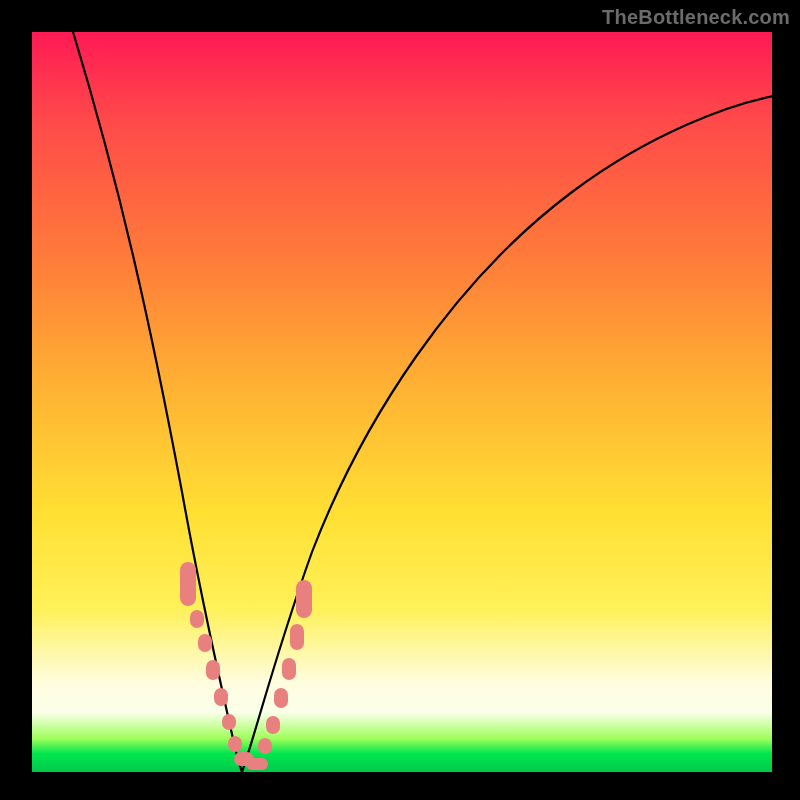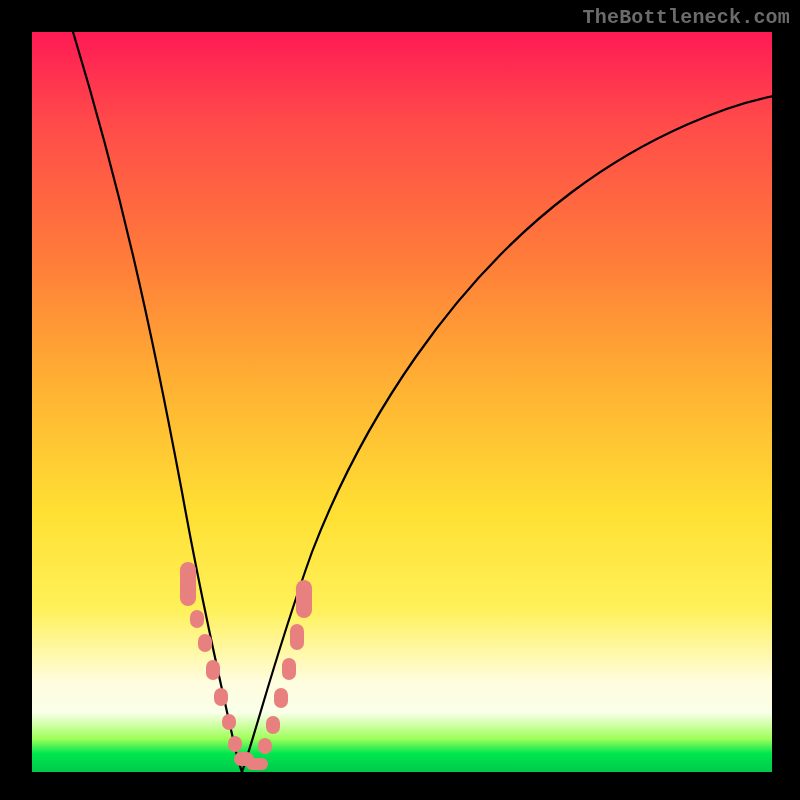--- a/index.html
+++ b/index.html
@@ -11,21 +11,20 @@
     overflow: hidden;
     font-family: Arial, Helvetica, sans-serif;
   }
   .frame {
     position: absolute;
     top: 0;
     left: 0;
     width: 800px;
     height: 800px;
     background: #000;
-    font-family: Liberation Mono, monospace;
   }
   .plot-area {
     position: absolute;
     top: 32px;
     left: 32px;
     width: 740px;
     height: 740px;
     
     background: linear-gradient(
       to bottom,

